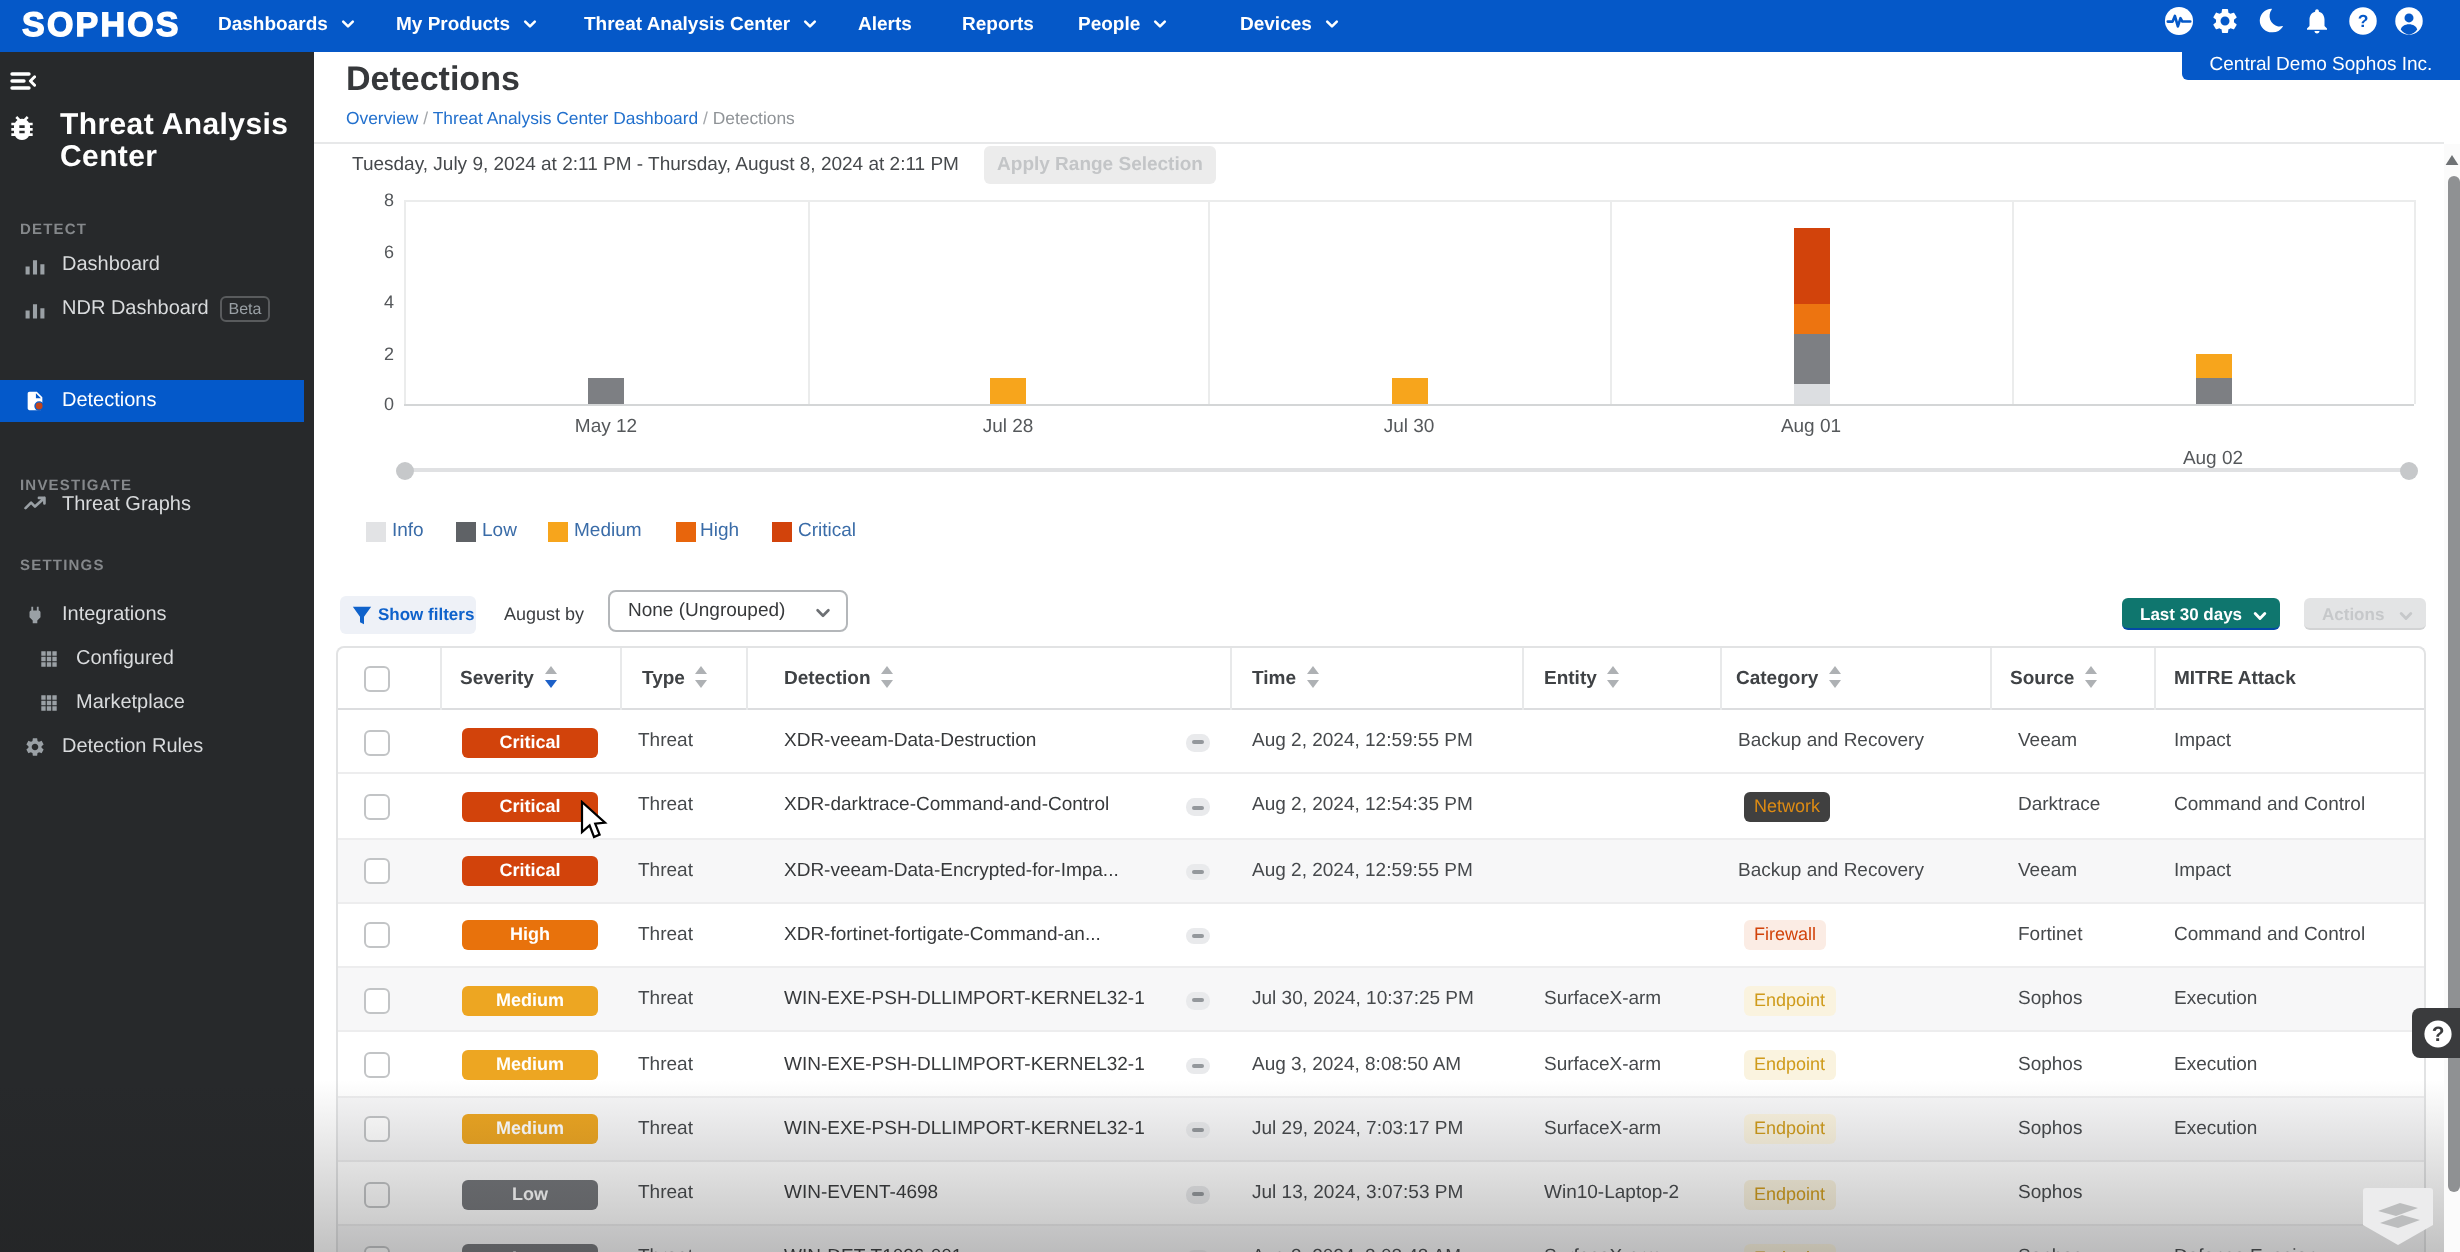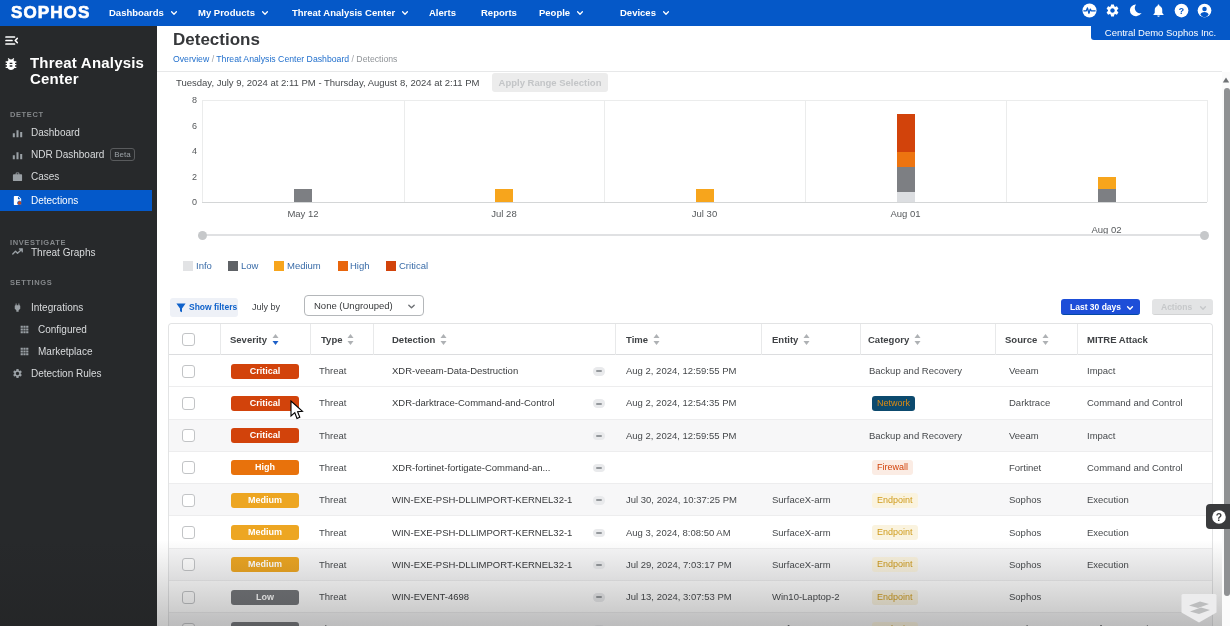--- a/index.html
+++ b/index.html
@@ -94,26 +94,20 @@
       </svg>
     <span class="txt">Dashboard</span>
   </div>
   <div class="sideitem" style="top:118px;">
     <svg class="sicon" viewBox="0 0 14 14">
         <path fill="#9aa0a5" d="M1 8h2.6v5H1zM5.7 4h2.6v9H5.7zM10.4 6.5H13V13h-2.6z"></path>
       </svg>
     <span class="txt">NDR Dashboard</span>
     <span class="abs" style="left:110px;top:4px;width:25px;height:13px;border:1px solid #595b5d;border-radius:3px;color:#9aa0a5;font-size:8px;line-height:11px;text-align:center;">Beta</span>
   </div>
-  <div class="sideitem" style="top:140px;">
-    <svg class="sicon" viewBox="0 0 24 24">
-        <path fill="#9aa0a5" d="M20 7h-4V5c0-.55-.22-1.05-.59-1.41C15.05 3.22 14.55 3 14 3h-4c-1.11 0-2 .89-2 2v2H4c-1.11 0-2 .89-2 2v11c0 1.11.89 2 2 2h16c1.11 0 2-.89 2-2V9c0-1.11-.89-2-2-2zm-6 0h-4V5h4v2z"></path>
-      </svg>
-    <span class="txt">Cases</span>
-  </div>
   <div class="abs" style="left:0;top:164px;width:152px;height:21px;background:#0459ca;"></div>
   <div class="sideitem" style="top:164px;color:#fff;">
     <svg class="sicon" viewBox="0 0 24 24">
         <path fill="#fff" d="M14 2H6c-1.1 0-2 .9-2 2v16c0 1.1.9 2 2 2h12c1.1 0 2-.9 2-2V8l-6-6zm-1 7V3.5L18.5 9H13z"></path>
         <circle cx="16.5" cy="17.5" r="4.5" fill="#c2441c" stroke="#0459ca" stroke-width="1.5"></circle>
       </svg>
     <span class="txt" style="font-weight:400;">Detections</span>
   </div>
   <div class="slabel" style="top:212px;">INVESTIGATE</div>
   <div class="sideitem" style="top:216px;">
@@ -203,28 +197,28 @@
     <div class="abs leg" style="left:193px;">High</div>
   <div class="abs sq" style="left:229px;background:#d2430b;"></div>
     <div class="abs leg" style="left:242px;">Critical</div>
 
   <div class="abs" style="left:13px;top:272px;width:68px;height:19px;background:#eef1f7;border-radius:3px;">
     <svg class="abs" style="left:6px;top:4.5px;" width="10" height="10" viewBox="0 0 12 12">
         <path fill="#0f62cb" d="M0.5 0.5 h11 L7.2 6.5 v4.5 l-2.4 -1.2 V6.5 z"></path>
       </svg>
     <span class="abs" style="left:19px;top:0;line-height:19px;font-size:8.5px;font-weight:700;color:#0f62cb;white-space:nowrap;">Show filters</span>
   </div>
-  <div class="abs" style="left:95px;top:272px;line-height:19px;font-size:9px;color:#3b3e41;">July by</div>
+  <div class="abs" style="left:95px;top:272px;line-height:19px;font-size:9px;color:#3b3e41;">August by</div>
   <div class="abs" style="left:147px;top:269px;width:120px;height:21px;border:1px solid #b4b7ba;border-radius:4px;background:#fff;">
     <span class="abs" style="left:9px;top:0;line-height:20px;font-size:9.5px;color:#37393b;">None (Ungrouped)</span>
     <svg class="abs" style="left:102px;top:6px;" width="9" height="9" viewBox="0 0 10 10">
         <path d="M2 3.5 L5 6.5 L8 3.5" fill="none" stroke="#6d7074" stroke-width="1.5" stroke-linecap="round" stroke-linejoin="round"></path>
       </svg>
   </div>
-  <div class="abs" style="left:904px;top:273px;width:79px;height:16px;background:#1d4ed8;border-bottom:1px solid #0349a6;border-radius:3px;">
+  <div class="abs" style="left:904px;top:273px;width:79px;height:16px;background:#0f766e;border-bottom:1px solid #0349a6;border-radius:3px;">
     <span class="abs" style="left:9px;top:0;line-height:16px;font-size:8.5px;font-weight:700;color:#fff;">Last 30 days</span>
     <svg class="abs" style="left:65px;top:4.5px;" width="8" height="8" viewBox="0 0 10 10">
         <path d="M2 3.5 L5 6.5 L8 3.5" fill="none" stroke="#fff" stroke-width="1.8" stroke-linecap="round" stroke-linejoin="round"></path>
       </svg>
   </div>
   <div class="abs" style="left:995px;top:273px;width:61px;height:16px;background:#e3e4e5;border-bottom:1px solid #d2d3d4;border-radius:3px;">
     <span class="abs" style="left:9px;top:0;line-height:16px;font-size:8.5px;font-weight:700;color:#c6c8ca;">Actions</span>
     <svg class="abs" style="left:47px;top:4.5px;" width="8" height="8" viewBox="0 0 10 10">
         <path d="M2 3.5 L5 6.5 L8 3.5" fill="none" stroke="#c6c8ca" stroke-width="1.8" stroke-linecap="round" stroke-linejoin="round"></path>
       </svg>
@@ -282,28 +276,29 @@
 <div class="cell" style="left:840px;">Veeam</div>
 <div class="cell" style="left:918px;">Impact</div>
 </div>
 <div class="row" style="top:63.3px;background:#fff;border-bottom:1px solid #ededee;">
 <div class="cb"></div>
 <div class="badge" style="background:#d2430b;">Critical</div>
 <div class="cell" style="left:150px;">Threat</div>
 <div class="cell" style="left:223px;color:#37393b;">XDR-darktrace-Command-and-Control</div>
 <div class="pill"></div>
 <div class="cell" style="left:457px;">Aug 2, 2024, 12:54:35 PM</div>
-<div class="tag" style="left:703px;color:#dd8b13;background:#0c4a6e;">Network</div>
+<div class="tag" style="left:703px;color:#dd8b13;background:#404040;">Network</div>
 <div class="cell" style="left:840px;">Darktrace</div>
 <div class="cell" style="left:918px;">Command and Control</div>
 </div>
 <div class="row" style="top:95.6px;background:#f7f7f8;border-bottom:1px solid #ededee;">
 <div class="cb"></div>
 <div class="badge" style="background:#d2430b;">Critical</div>
 <div class="cell" style="left:150px;">Threat</div>
+<div class="cell" style="left:223px;color:#37393b;">XDR-veeam-Data-Encrypted-for-Impa...</div>
 <div class="pill"></div>
 <div class="cell" style="left:457px;">Aug 2, 2024, 12:59:55 PM</div>
 <div class="cell" style="left:700px;">Backup and Recovery</div>
 <div class="cell" style="left:840px;">Veeam</div>
 <div class="cell" style="left:918px;">Impact</div>
 </div>
 <div class="row" style="top:127.9px;background:#fff;border-bottom:1px solid #ededee;">
 <div class="cb"></div>
 <div class="badge" style="background:#e8720c;">High</div>
 <div class="cell" style="left:150px;">Threat</div>

